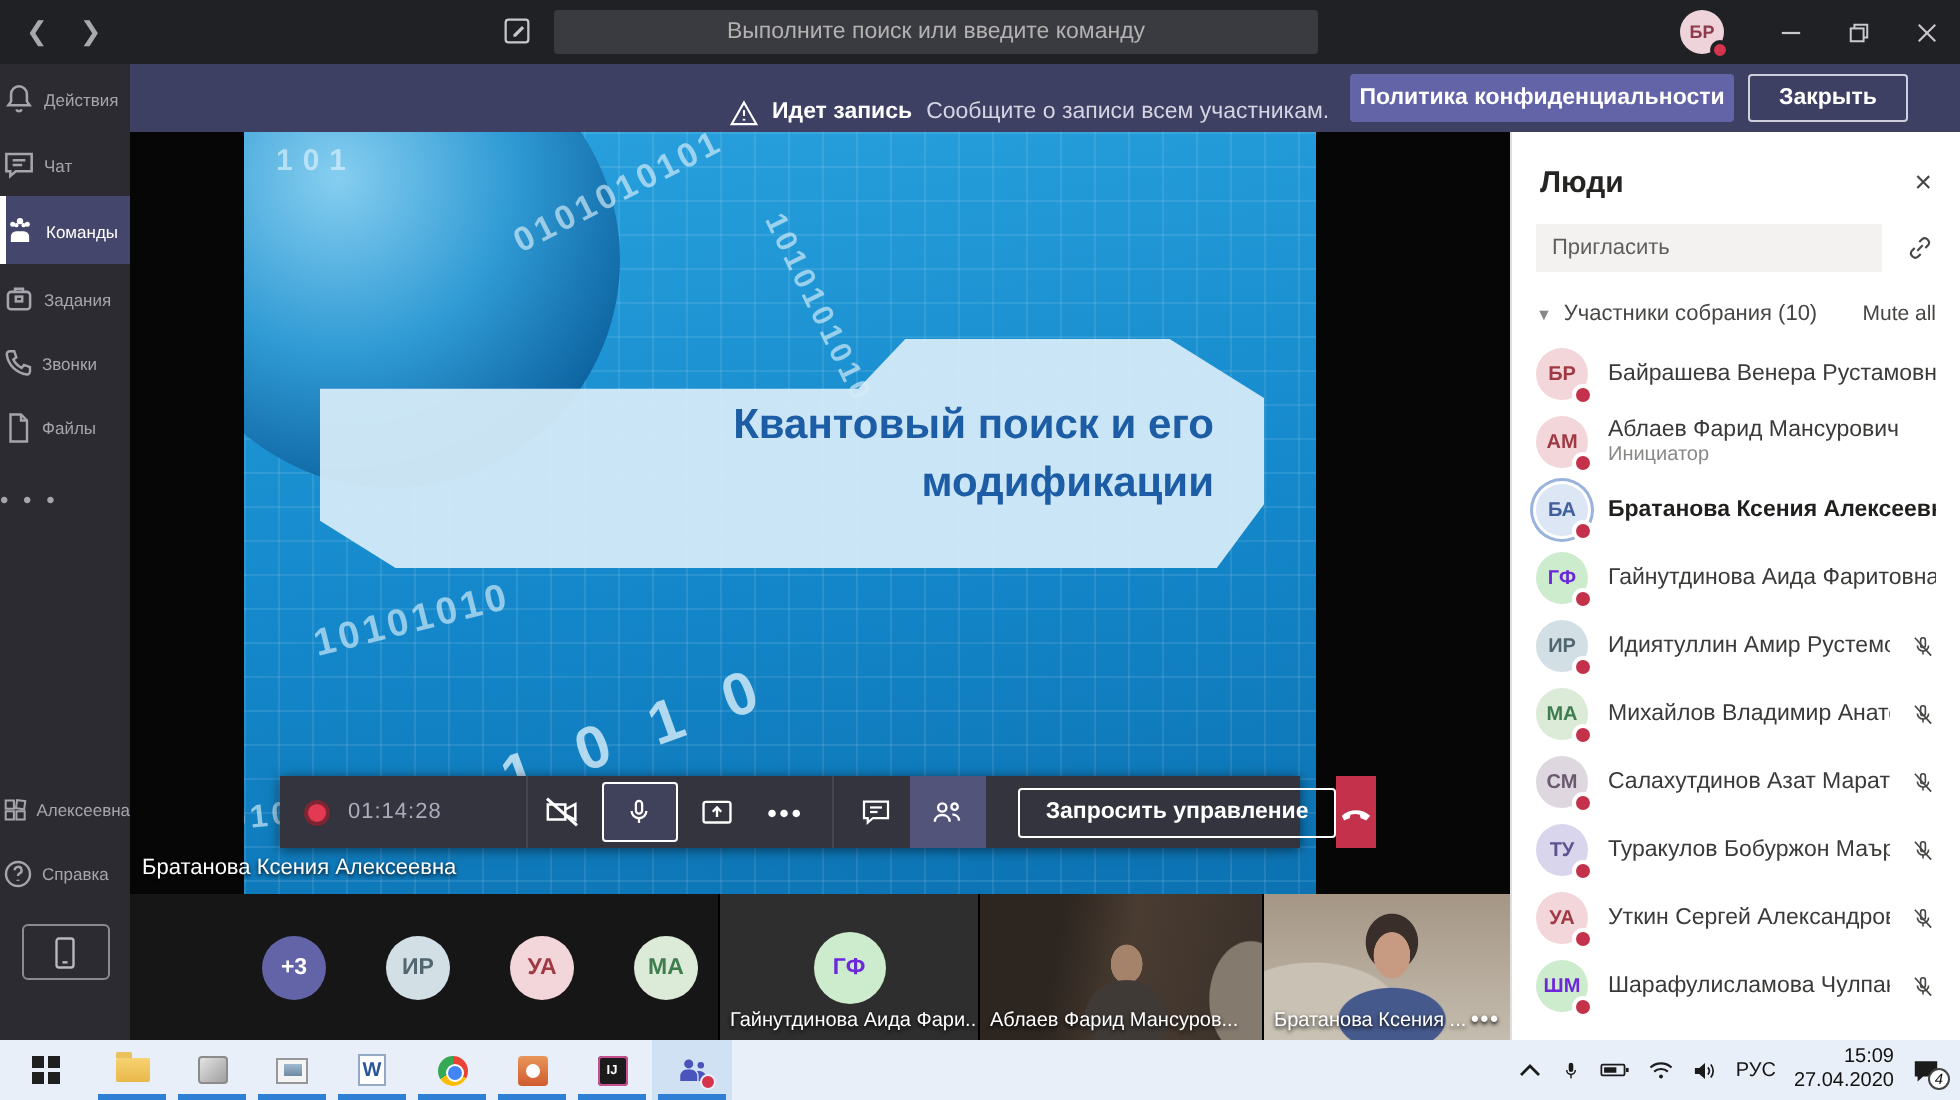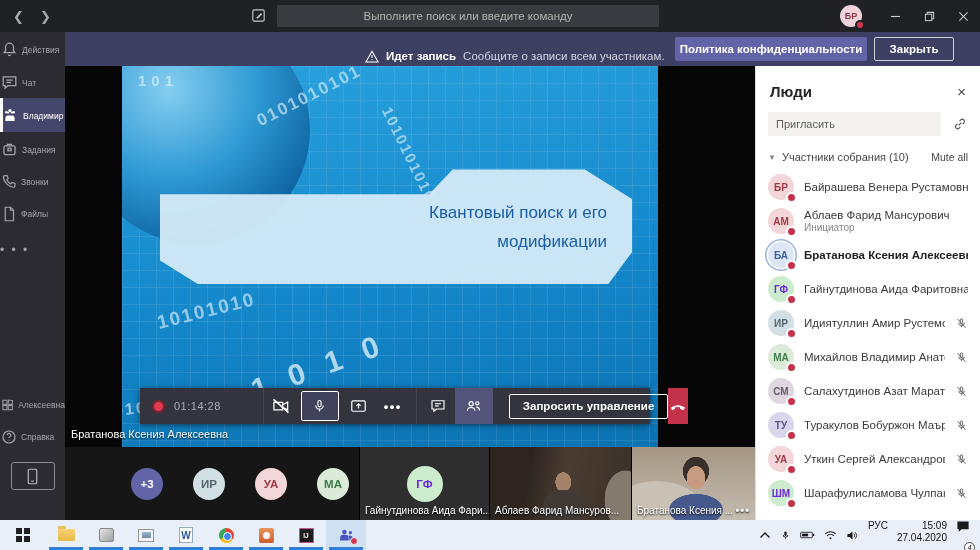--- a/index.html
+++ b/index.html
@@ -62,21 +62,21 @@
   .b1{left:16px;top:6px;font-size:15px;letter-spacing:5px}
   .b2{left:130px;top:20px;font-size:17px;transform:rotate(-27deg)}
   .b3{left:272px;top:38px;font-size:15px;transform:rotate(64deg);transform-origin:left top}
   .b4{left:34px;top:234px;font-size:19px;transform:rotate(-14deg)}
   .b5{left:126px;top:284px;font-size:30px;transform:rotate(-20deg);letter-spacing:7px;color:rgba(230,246,253,.75)}
   .b6{left:-8px;top:332px;font-size:16px;transform:rotate(-6deg)}
   .title-banner{position:absolute;left:38px;top:100px;width:472px;height:118px;
     background:rgba(214,235,248,.94);
     clip-path:polygon(0 24%,57% 24%,62% 3%,90% 3%,100% 28%,100% 73%,95% 100%,8% 100%,0 80%)}
   .slide-title{position:absolute;right:25px;top:32px;text-align:right;color:#1c5da5;
-    font-size:17px;line-height:29px;font-weight:400}
+    font-size:21px;line-height:29px;font-weight:700}
 
   
   .controlbar{position:absolute;left:75px;top:322px;width:510px;height:36px;background:#33343e;
     display:flex;align-items:center;box-shadow:0 1px 6px rgba(0,0,0,.55)}
   .rec{margin-left:12px;width:13px;height:13px;border-radius:50%;background:#e23a52;
     border:2px solid #7c2533;flex:none}
   .timer{margin-left:9px;color:#adabbb;font-size:11px;letter-spacing:.5px}
   .cgroup{display:flex;align-items:center;height:36px;margin-left:42px;border-left:1px solid #45465०;}
   .cgroup{border-left:1px solid #454650}
   .cgroup2{display:flex;align-items:center;height:36px;margin-left:6px;border-left:1px solid #454650;padding-left:4px}
@@ -181,21 +181,21 @@
   .pptapp{width:15px;height:15px;border-radius:2px;background:linear-gradient(#e8965a,#cf5b2e);
     display:flex;align-items:center;justify-content:center}
   .pptapp i{width:7px;height:7px;border-radius:50%;background:#fff}
   .ideapp{width:15px;height:15px;border-radius:2px;background:#1b1b1b;color:#fff;font-size:6.5px;
     font-weight:bold;display:flex;align-items:center;justify-content:center;
     box-shadow:inset 0 0 0 1px #c85090}
   .teamsapp{position:relative;width:18px;height:16px;color:#4b53bc;display:flex;align-items:center;
     justify-content:center}
   .teamsapp .tbadge{position:absolute;right:-3px;bottom:-2px;width:8px;height:8px;border-radius:50%;
     background:#d5344d;border:1px solid #e9eff8}
-  .tray{margin-left:auto;display:flex;gap:9px;padding-right:10px;color:#151515;
+  .tray{margin-left:auto;display:flex;align-items:center;gap:9px;padding-right:10px;color:#151515;
     font-size:10px}
   .tray .ticon{display:flex;align-items:center;justify-content:center;color:#1b1b1b}
   .clock{text-align:right;line-height:1.2;font-size:10px;color:#111}
   .notif{position:relative;color:#1b1b1b}
   .notif .nbadge{position:absolute;right:-5px;bottom:-3px;width:11px;height:11px;border-radius:50%;
     background:#fff;border:1px solid #444;color:#111;font-size:7.5px;display:flex;align-items:center;
     justify-content:center}
 </style>
 </head>
 <body>
@@ -271,21 +271,21 @@
     </div>
     <div class="rail-item active">
       <svg width="20" height="20" viewBox="0 0 24 24" fill="currentColor">
           <circle cx="12" cy="5.5" r="1.9"></circle>
           <circle cx="7.6" cy="7.4" r="1.5"></circle>
           <circle cx="16.4" cy="7.4" r="1.5"></circle>
           <circle cx="9.8" cy="7.9" r="1.3"></circle>
           <circle cx="14.2" cy="7.9" r="1.3"></circle>
           <path d="M6.5 18v-3.2a3.3 3.3 0 0 1 3.3-3.3h4.4a3.3 3.3 0 0 1 3.3 3.3V18z"></path>
         </svg>
-      <span>Владимир</span>
+      <span>Команды</span>
     </div>
     <div class="rail-item">
       <svg width="19" height="19" viewBox="0 0 24 24" fill="none" stroke="currentColor" stroke-width="1.6">
           <rect x="5" y="7.5" width="14" height="11" rx="2"></rect>
           <path d="M9.5 7.5v-2h5v2"></path>
           <rect x="10" y="10.5" width="4" height="3"></rect>
         </svg>
       <span>Задания</span>
     </div>
     <div class="rail-item">

